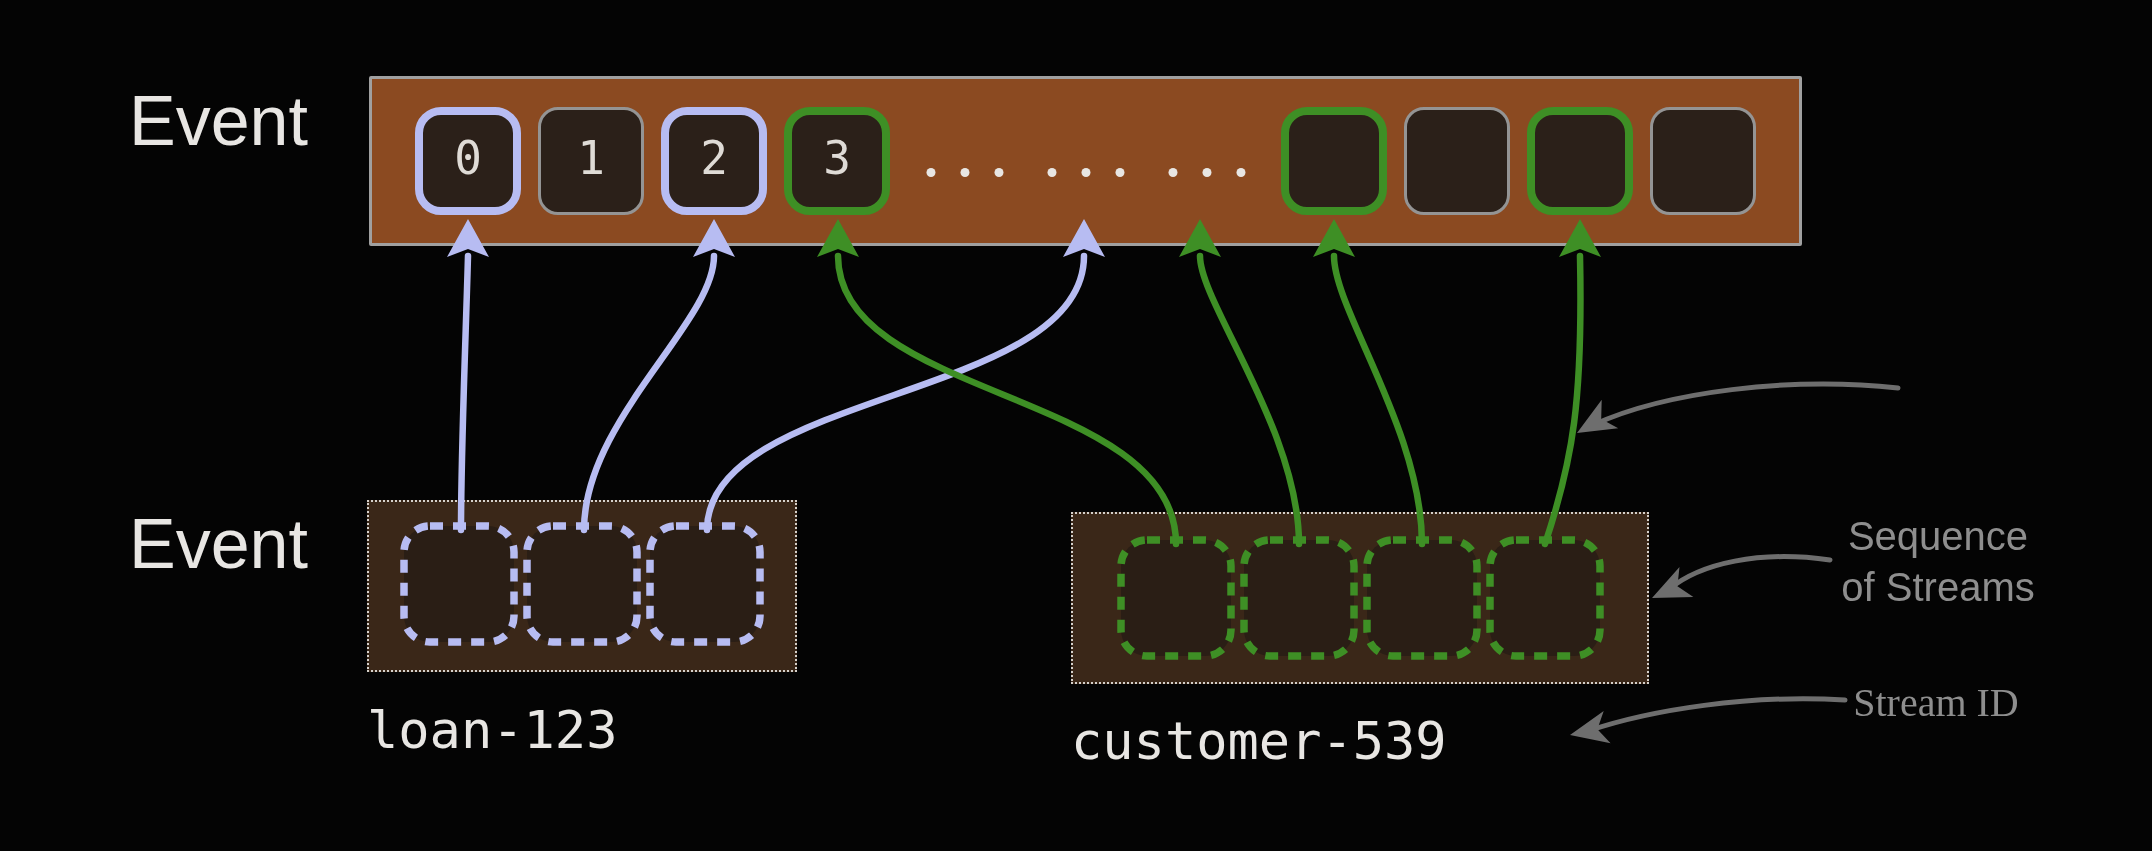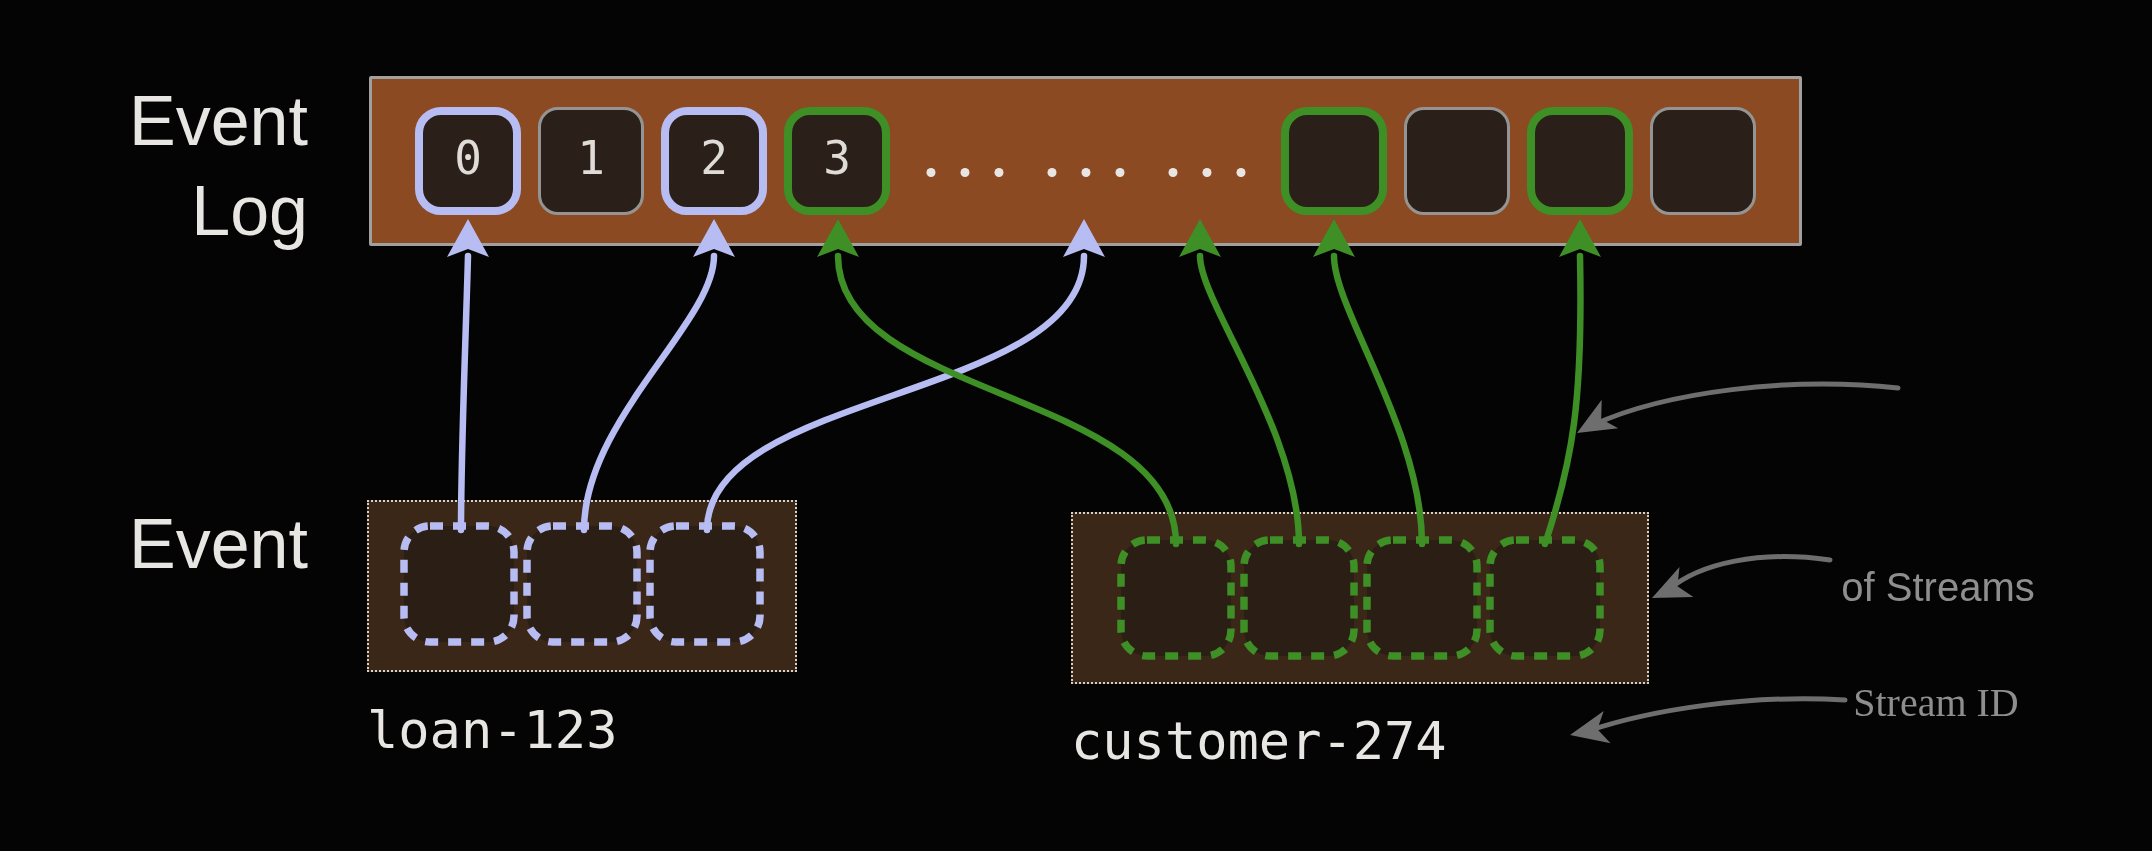--- a/index.html
+++ b/index.html
@@ -47,21 +47,21 @@
   .conn{fill:none;stroke-width:6.5;stroke-linecap:round;}
   .gray-arrow{fill:none;stroke-width:5;stroke-linecap:round;}
   .slot{stroke-width:7.5;stroke-dasharray:13 10;}
 </style>
 </head>
 <body>
 
 <div class="canvas" style="--background: #040404; --log_bar_fill: #8B4A21; --log_bar_border: #A0A0A0; --cell_fill: #2B2019; --cell_border: #949494; --lavender: #B7BCF2; --green: #3E8F25; --stream_box_fill: #3A2718; --stream_box_border: #D5D0CA; --slot_fill: #2A1E15; --label_text: #E8E6E3; --digit_text: #DFDBD6; --dots: #E8E6E3; --annotation_text: #8E8E8E; --annotation_arrow: #6E6E6E;">
 
   <div class="side-label log"><span>Event</span><br>
-    <span>Log</span></div>
+    </div>
   <div class="side-label streams"><span>Event</span><br>
     </div>
 
   <div class="log-bar" id="log-bar">
       <div class="log-cell lavender">0</div>
       <div class="log-cell">1</div>
       <div class="log-cell lavender">2</div>
       <div class="log-cell green">3</div>
       <div class="dots-block">
         <div class="dots-row">
@@ -84,23 +84,23 @@
       </div>
       <div class="log-cell green"></div>
       <div class="log-cell"></div>
       <div class="log-cell green"></div>
       <div class="log-cell"></div>
     </div>
 
   <div class="stream-box loan"></div>
   <div class="stream-box customer"></div>
   <div class="stream-label loan">loan-123</div>
-  <div class="stream-label customer">customer-274</div>
+  <div class="stream-label customer">customer-539</div>
 
-  <div class="annotation sequence"><br>
+  <div class="annotation sequence"><span>Sequence</span><br>
     <span>of Streams</span></div>
   <div class="annotation streamid"><span>Stream ID</span></div>
 
   <svg class="overlay" width="2152" height="851" viewBox="0 0 2152 851">
 
     <g id="slots-loan">
         <rect x="404" y="526" width="110" height="116" rx="26" class="slot stroke-lav" fill="#2A1E15"></rect>
         <rect x="527" y="526" width="110" height="116" rx="26" class="slot stroke-lav" fill="#2A1E15"></rect>
         <rect x="650" y="526" width="110" height="116" rx="26" class="slot stroke-lav" fill="#2A1E15"></rect>
       </g>

